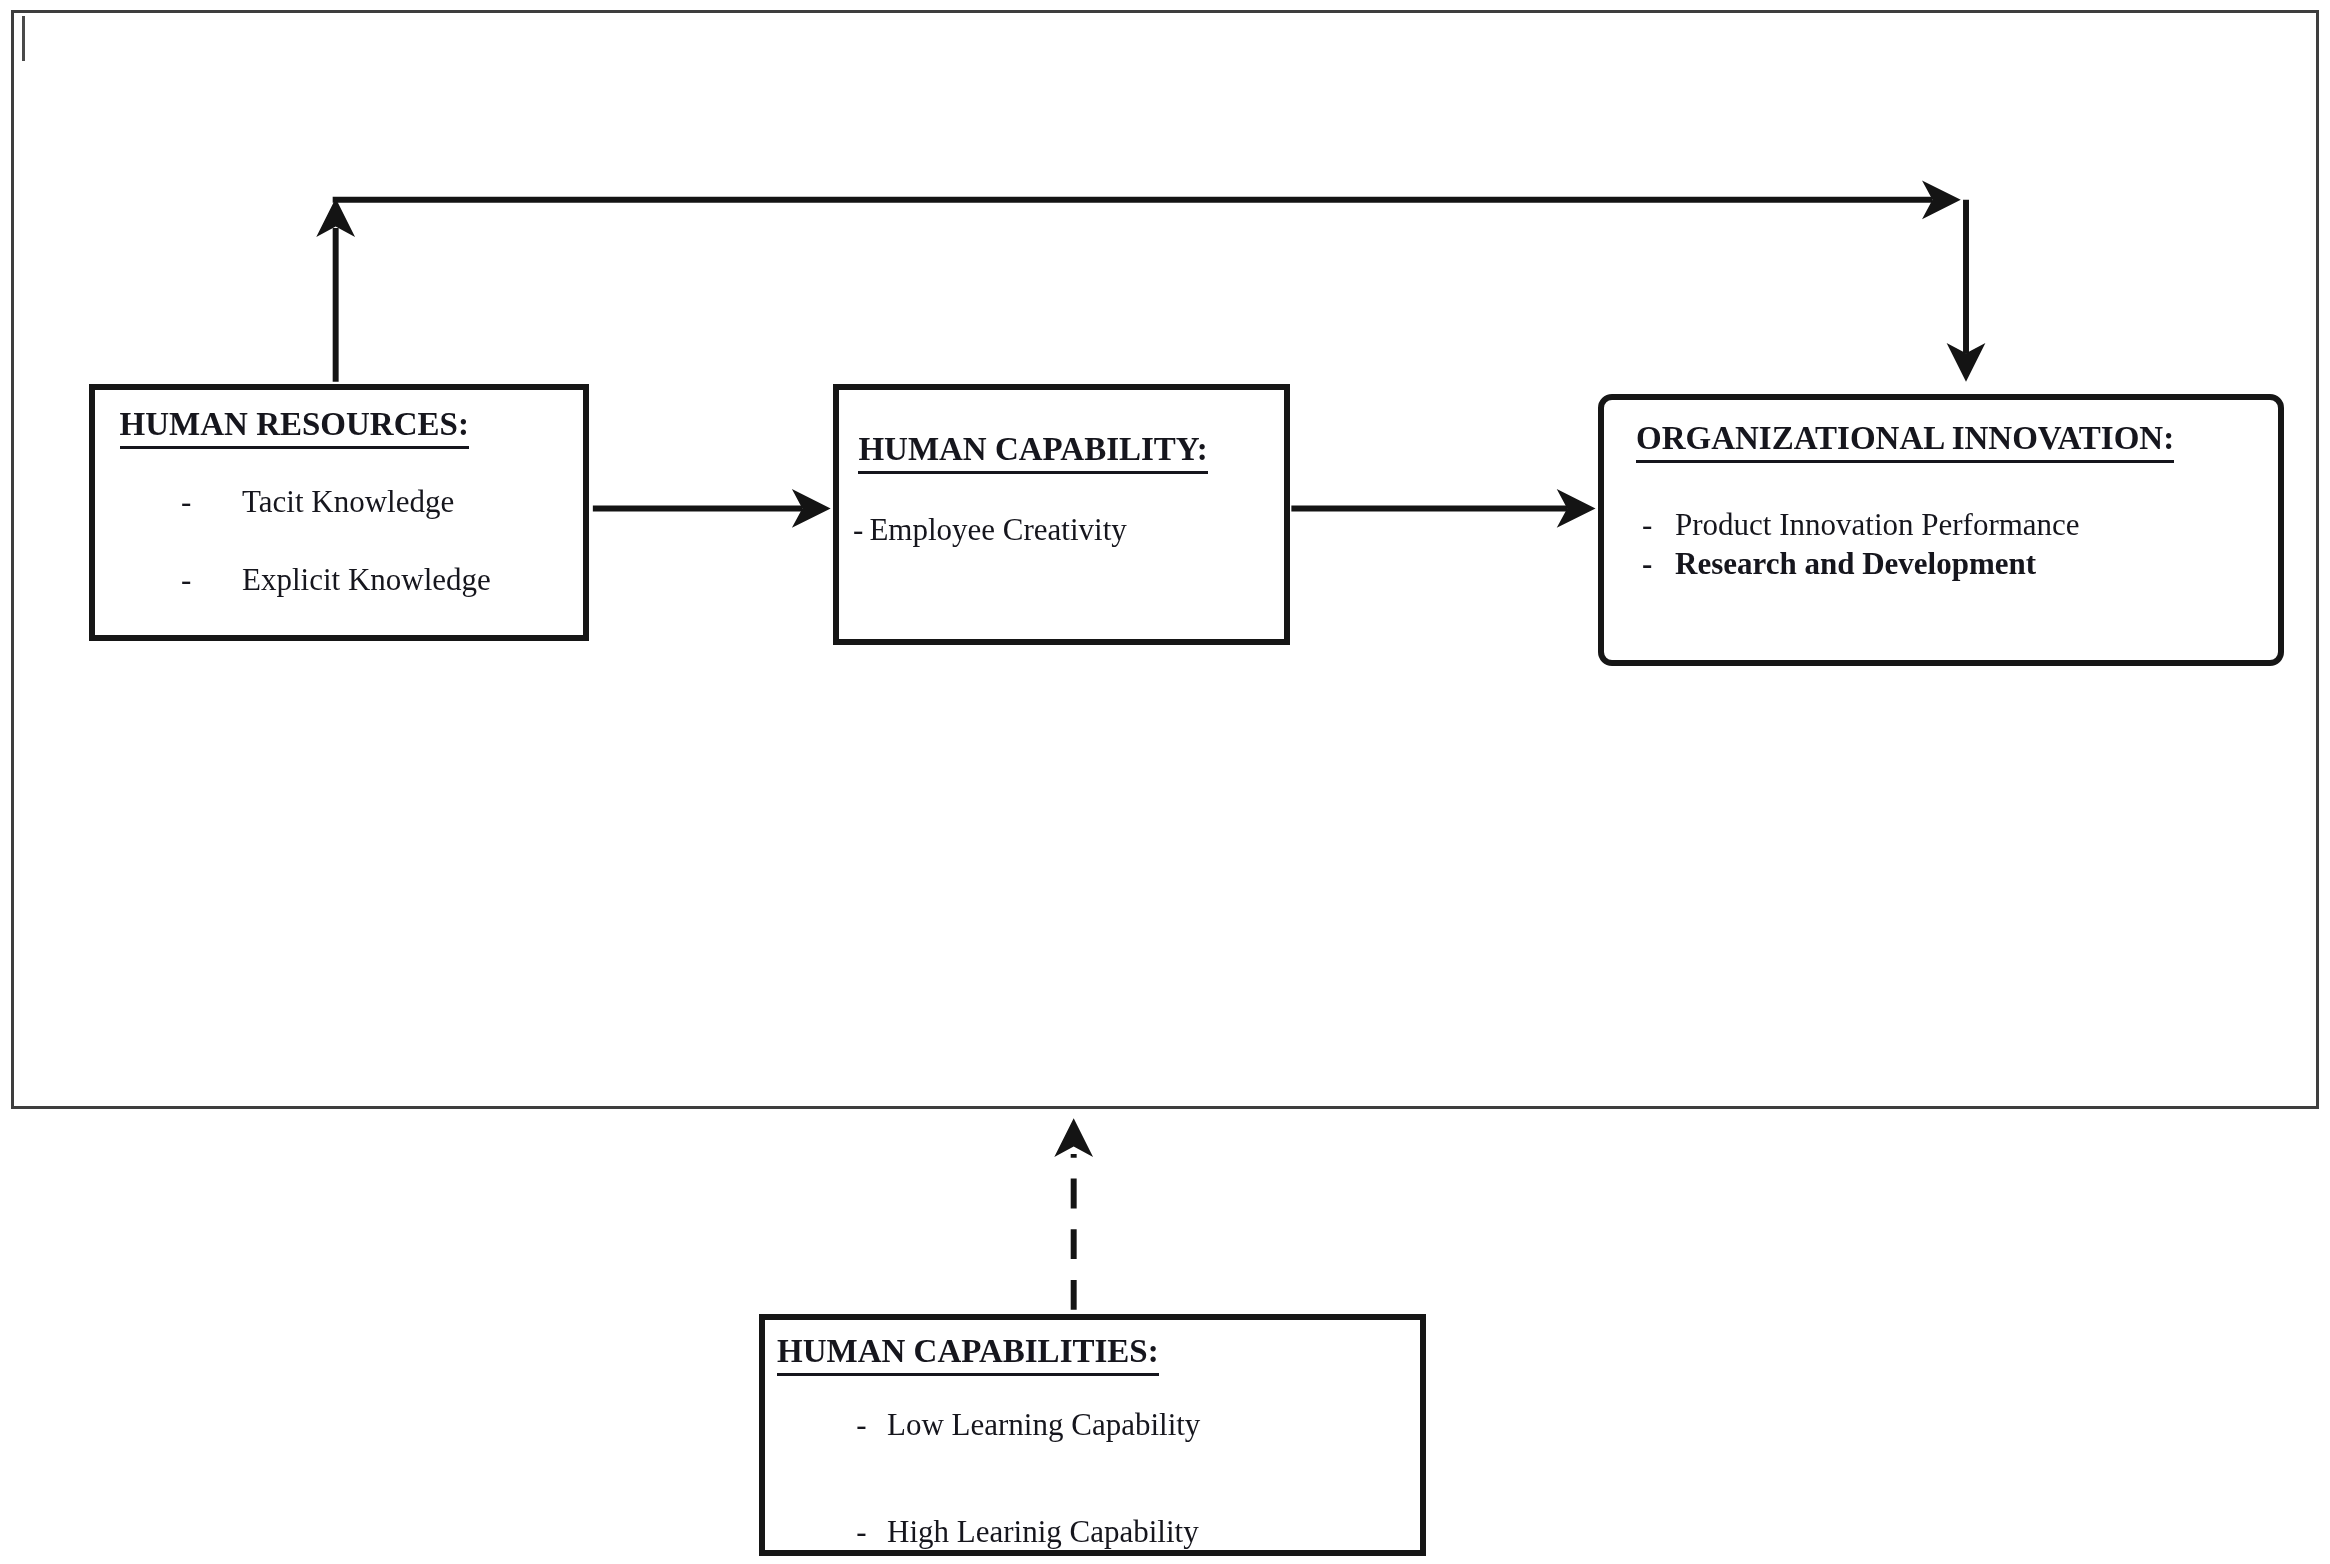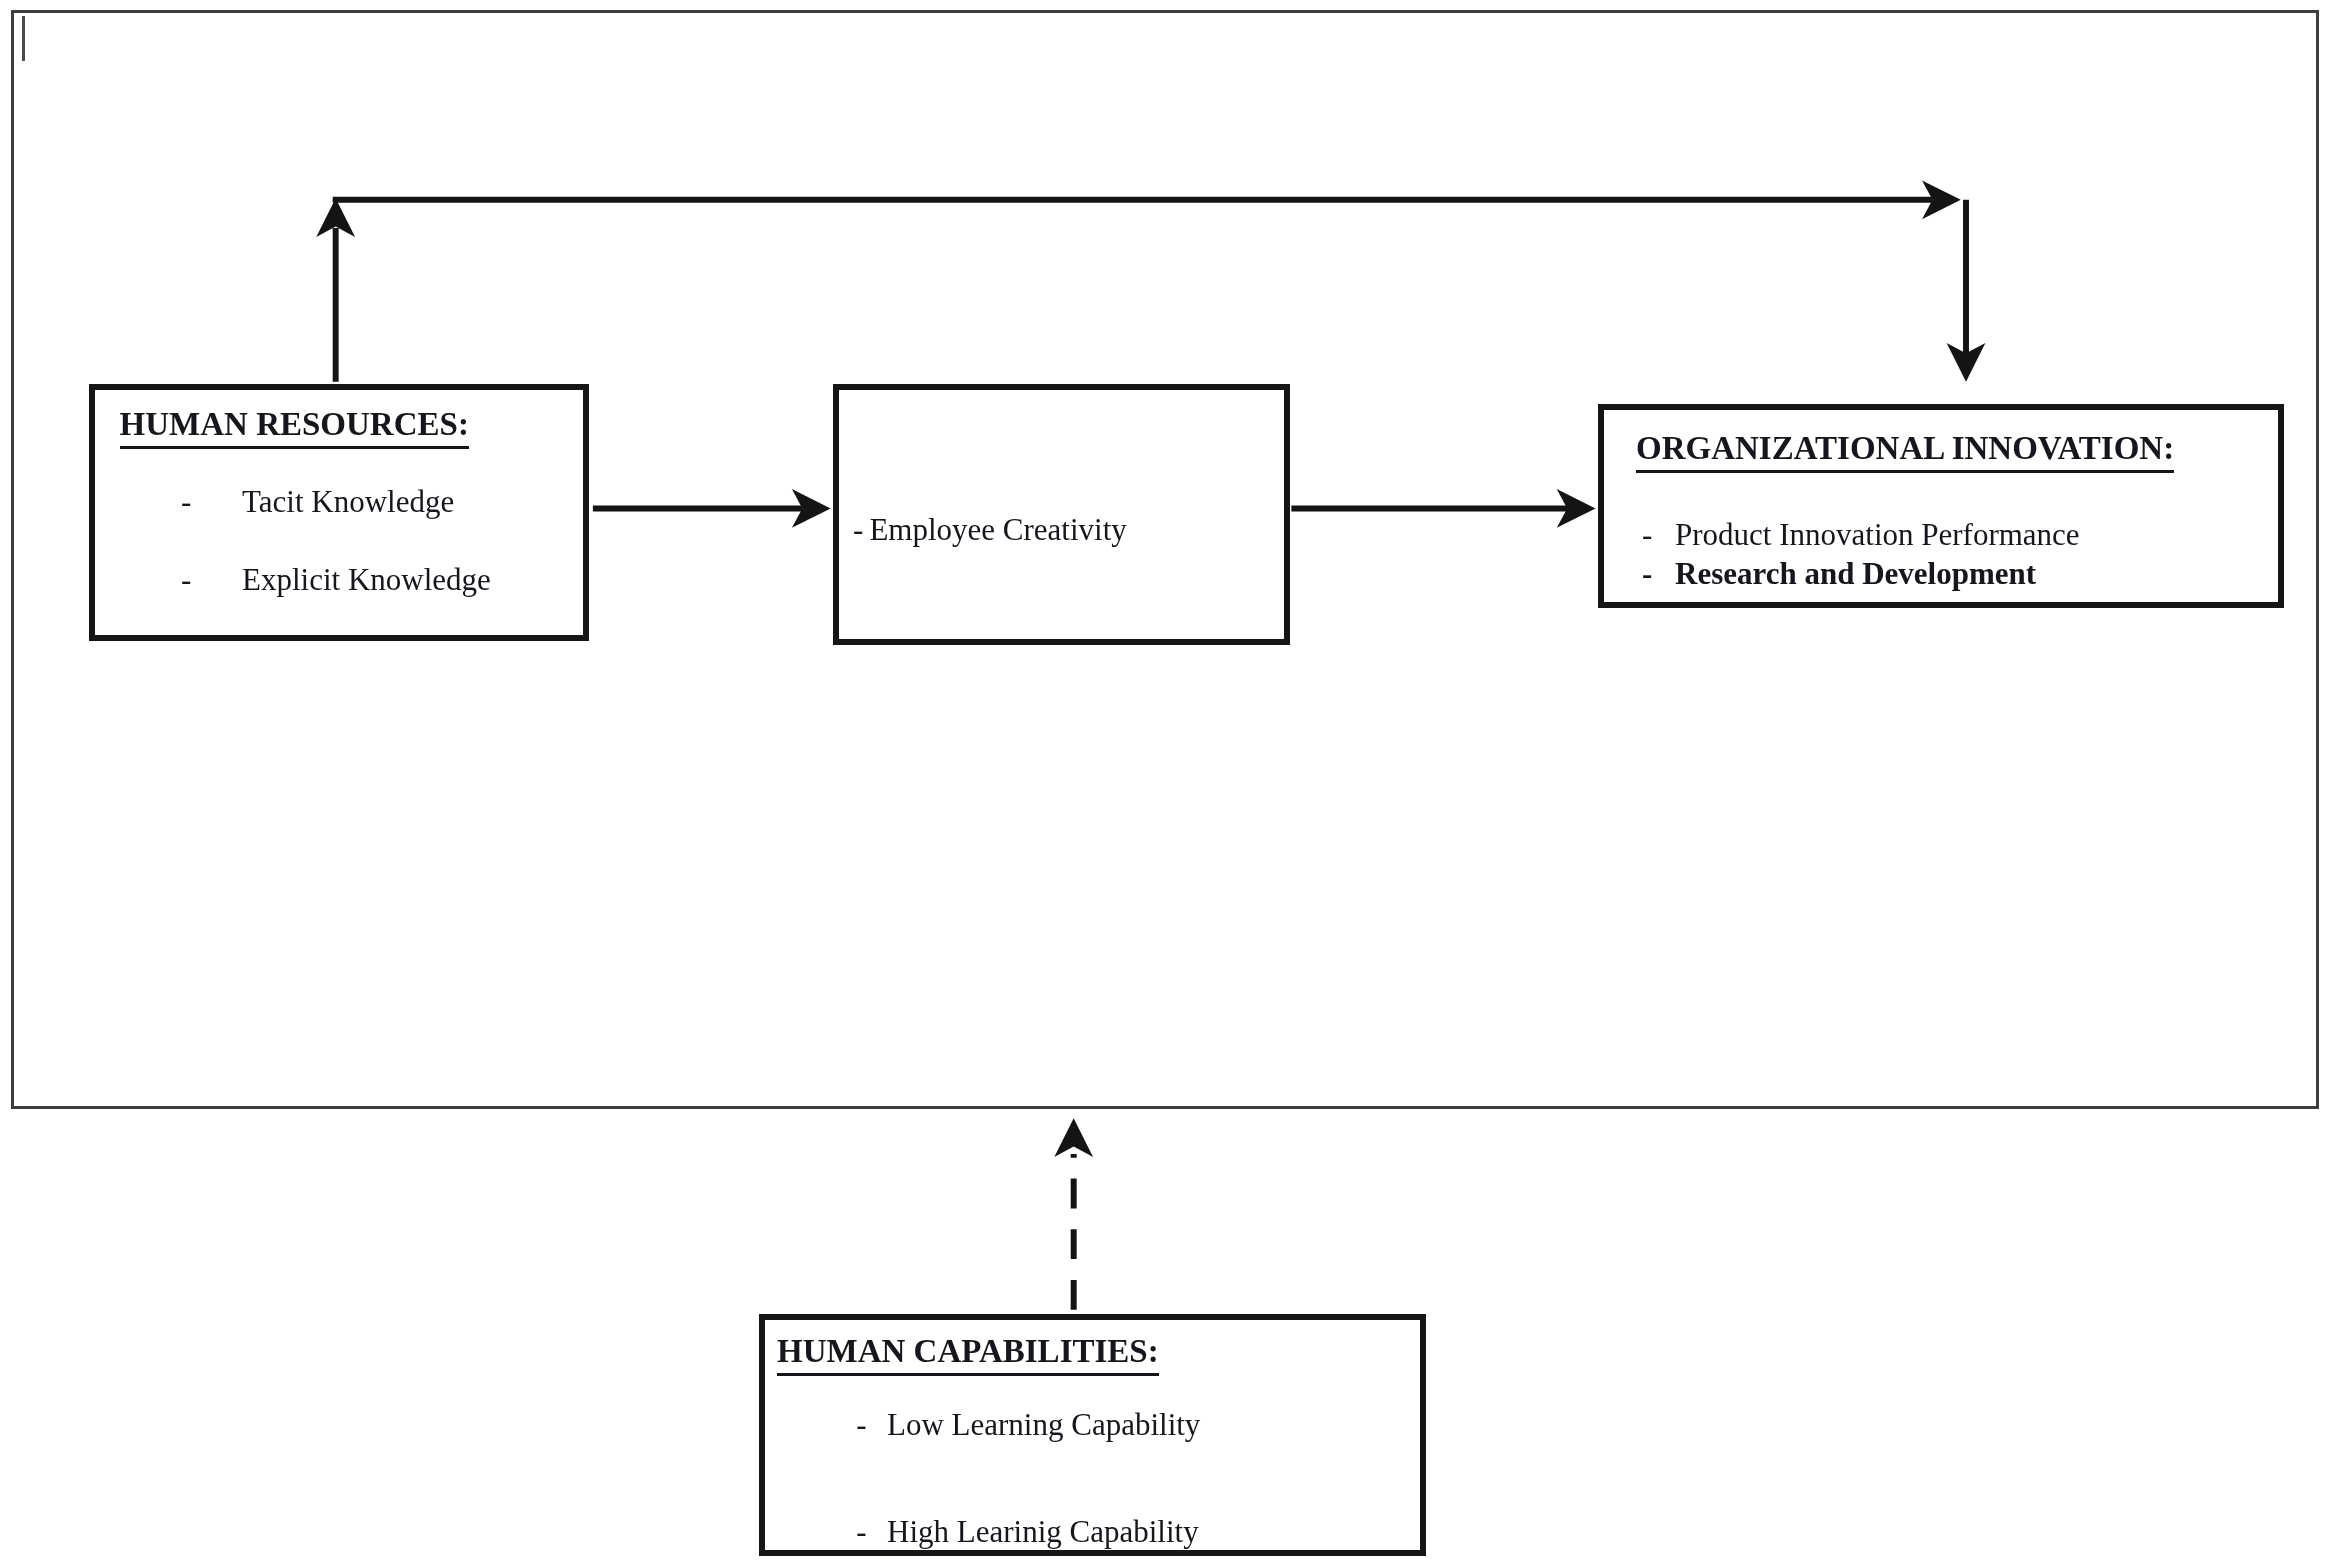--- a/index.html
+++ b/index.html
@@ -33,21 +33,21 @@
   #box-hr .row { left:86px; }
   #box-hr .row .dash { width:61px; }
   #box-hr .row-0 { top:95px; }
   #box-hr .row-1 { top:173px; }
   
   #box-hc { left:833px; top:384px; width:457px; height:261px; }
   #box-hc .box-title { left:19.4px; top:41px; }
   #box-hc .row { left:14px; top:123px; }
   #box-hc .row .dash { width:16.4px; }
   
-  #box-oi { left:1598px; top:404px; width:686px; height:204px; }
+  #box-oi { left:1598px; top:394px; width:686px; height:272px;border-radius:14px; }
   #box-oi .box-title { left:32px; top:20px; }
   #box-oi .row { left:38px; }
   #box-oi .row .dash { width:33px; }
   #box-oi .row-0 { top:108px; }
   #box-oi .row-1 { top:147px;font-weight:bold; }
   
   #box-hcs { left:759px; top:1314px; width:667px; height:242px; }
   #box-hcs .box-title { left:12px; top:13.4px; }
   #box-hcs .row { left:71px;text-align:center; }
   #box-hcs .row .dash { width:51px; }
@@ -71,20 +71,21 @@
     <span class="box-title">HUMAN RESOURCES:</span>
     <div class="row row-0">
       <span class="dash">-</span><span>Tacit Knowledge</span>
     </div>
     <div class="row row-1">
       <span class="dash">-</span><span>Explicit Knowledge</span>
     </div>
   </div>
 
   <div class="box" id="box-hc">
+    <span class="box-title">HUMAN CAPABILITY:</span>
     <div class="row">
       <span class="dash">-</span><span>Employee Creativity</span>
     </div>
   </div>
 
   <div class="box" id="box-oi">
     <span class="box-title">ORGANIZATIONAL INNOVATION:</span>
     <div class="row row-0">
       <span class="dash">-</span><span>Product Innovation Performance</span>
     </div>

